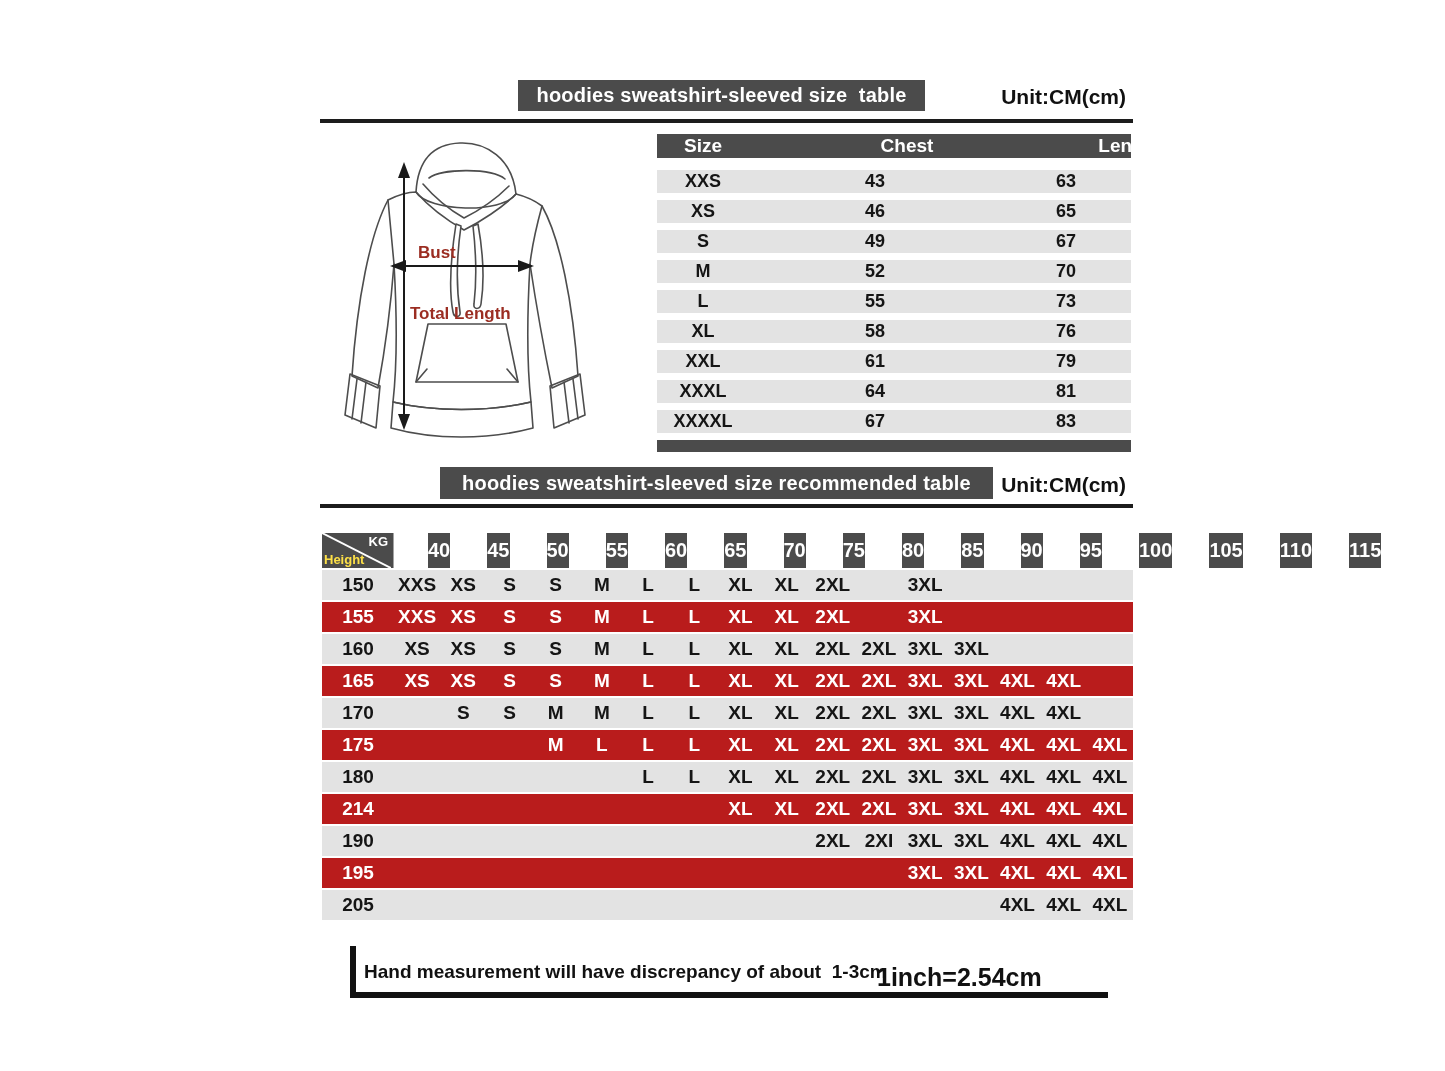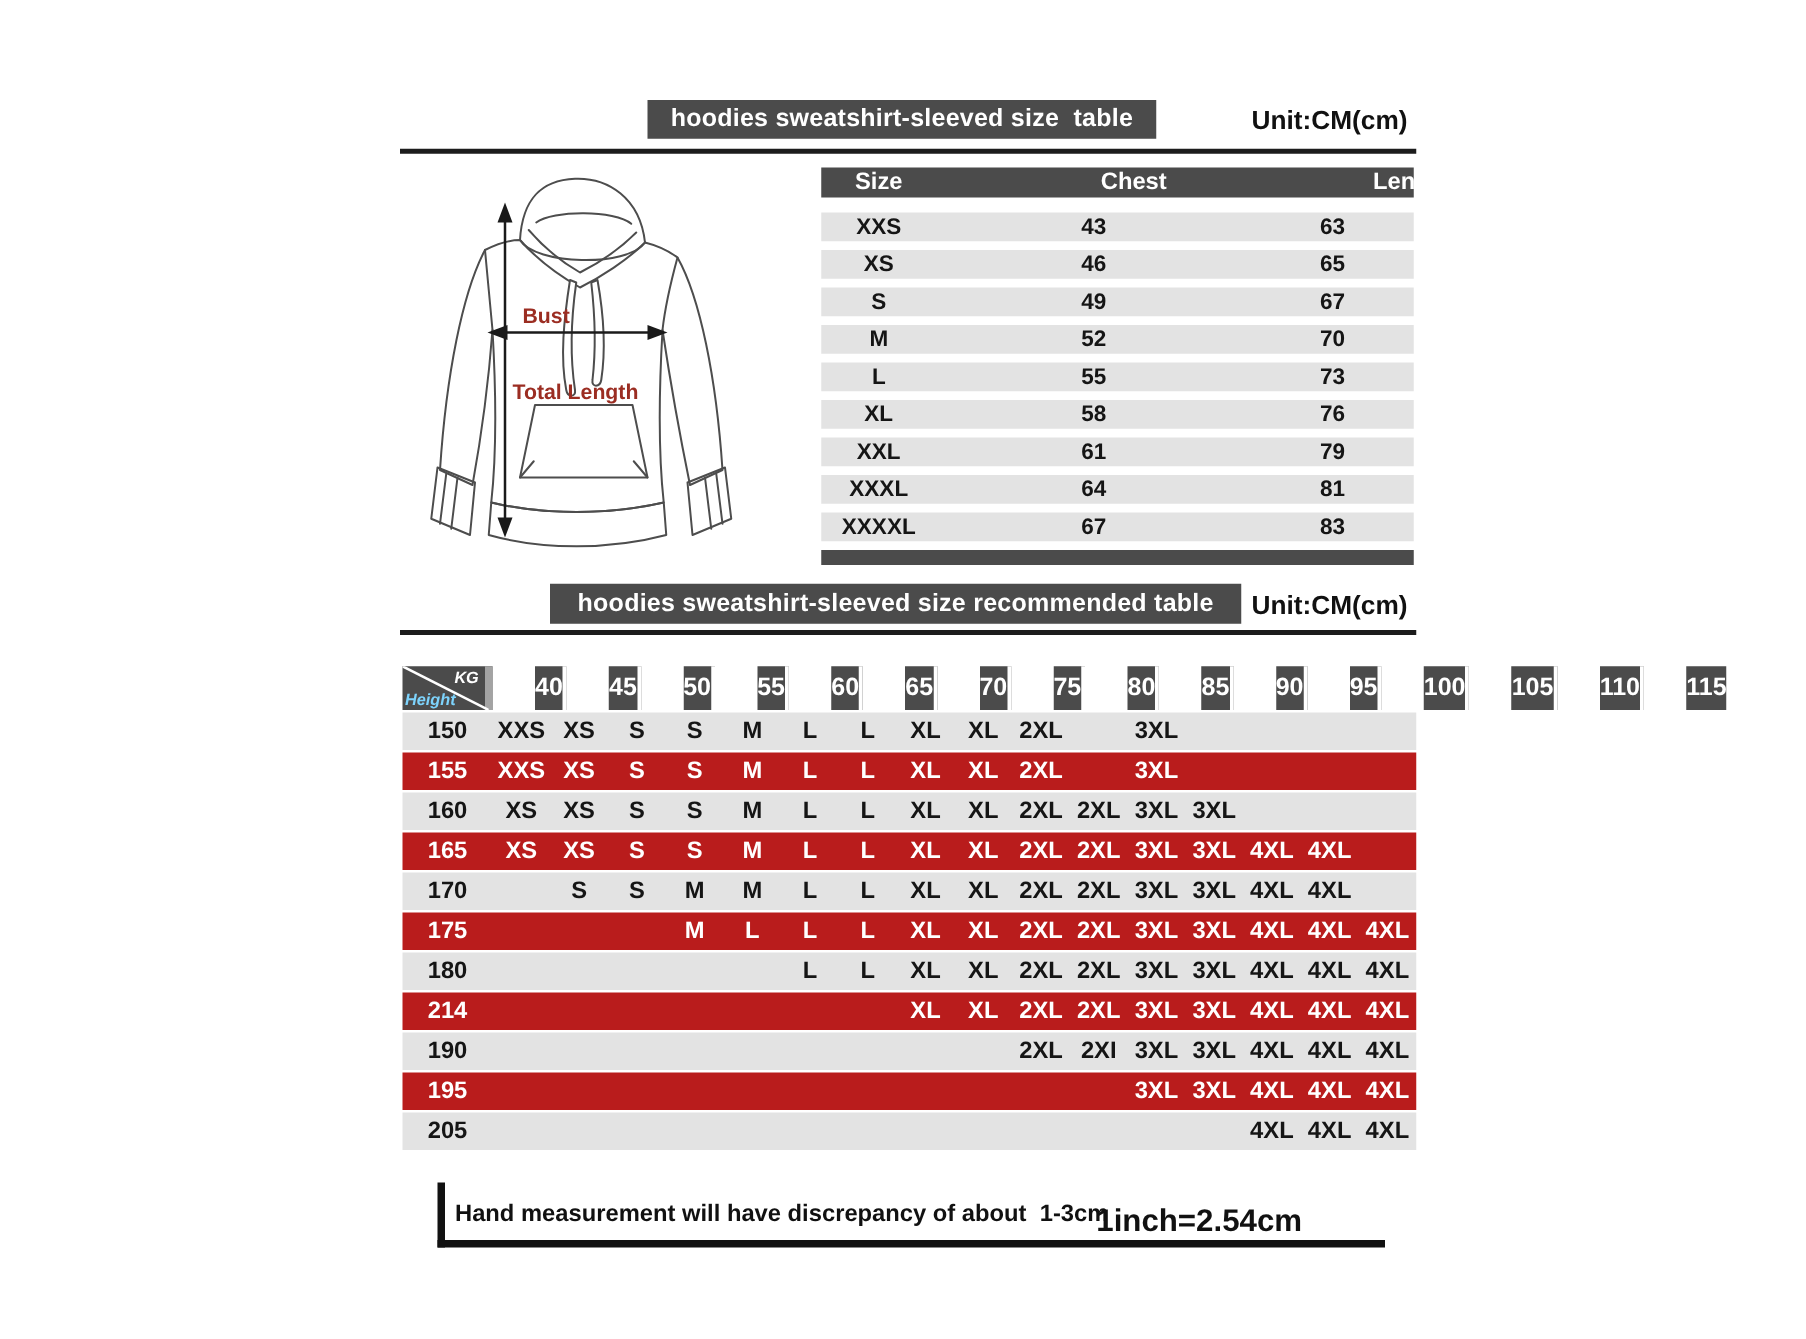--- a/index.html
+++ b/index.html
@@ -36,24 +36,24 @@
   .st-rows{margin-top:12px;}
   .size-row{background:#e3e3e3;color:#151515;height:23px;line-height:23px;font-size:18px;margin-bottom:7px;}
   .st-footer-bar{height:12px;background:#4b4b4b;margin-top:0;}
 
   
   .matrix{position:absolute;left:322px;top:533px;width:811px;}
   .mx-grid{display:grid;grid-template-columns:72px repeat(16,1fr);text-align:center;font-weight:bold;}
   .mx-header{height:35px;line-height:35px;margin-bottom:2px;}
   .mx-header .wcell{background:#4b4b4b;color:#ffffff;font-size:20px;border-right:3px solid #ffffff;margin-left:34px;}
   .mx-header .wcell:last-child{border-right:none;}
-  .corner{position:relative;background:#4b4b4b;border-right:6px solid #a3a3a3;font-style:italic;}
+  .corner{position:relative;background:#4b4b4b;border-right:1px solid #a3a3a3;}
   .corner svg{position:absolute;left:0;top:0;}
   .corner .kg{position:absolute;right:5px;top:1px;color:#ffffff;font-size:13px;font-weight:bold;line-height:15px;}
-  .corner .hlabel{position:absolute;left:2px;bottom:1px;color:#7dd3fc;font-size:13px;font-weight:bold;line-height:15px;}
+  .corner .hlabel{position:absolute;left:2px;bottom:1px;color:#fde047;font-size:13px;font-weight:bold;line-height:15px;}
   .mx-row{height:30px;line-height:30px;font-size:19px;margin-bottom:2px;}
   .mx-row.light{background:#e3e3e3;color:#151515;}
   .mx-row.dark{background:#b91c1c;color:#ffffff;}
 
   
   .vbar{position:absolute;left:350px;top:946px;width:6px;height:52px;background:#111111;}
   .hbar{position:absolute;left:350px;top:992px;width:758px;height:6px;background:#111111;}
   .note{position:absolute;left:364px;top:961px;font-size:19px;font-weight:bold;color:#111111;white-space:pre;}
   .conv{position:absolute;left:877px;top:963px;font-size:25px;font-weight:bold;color:#111111;}
 </style>

